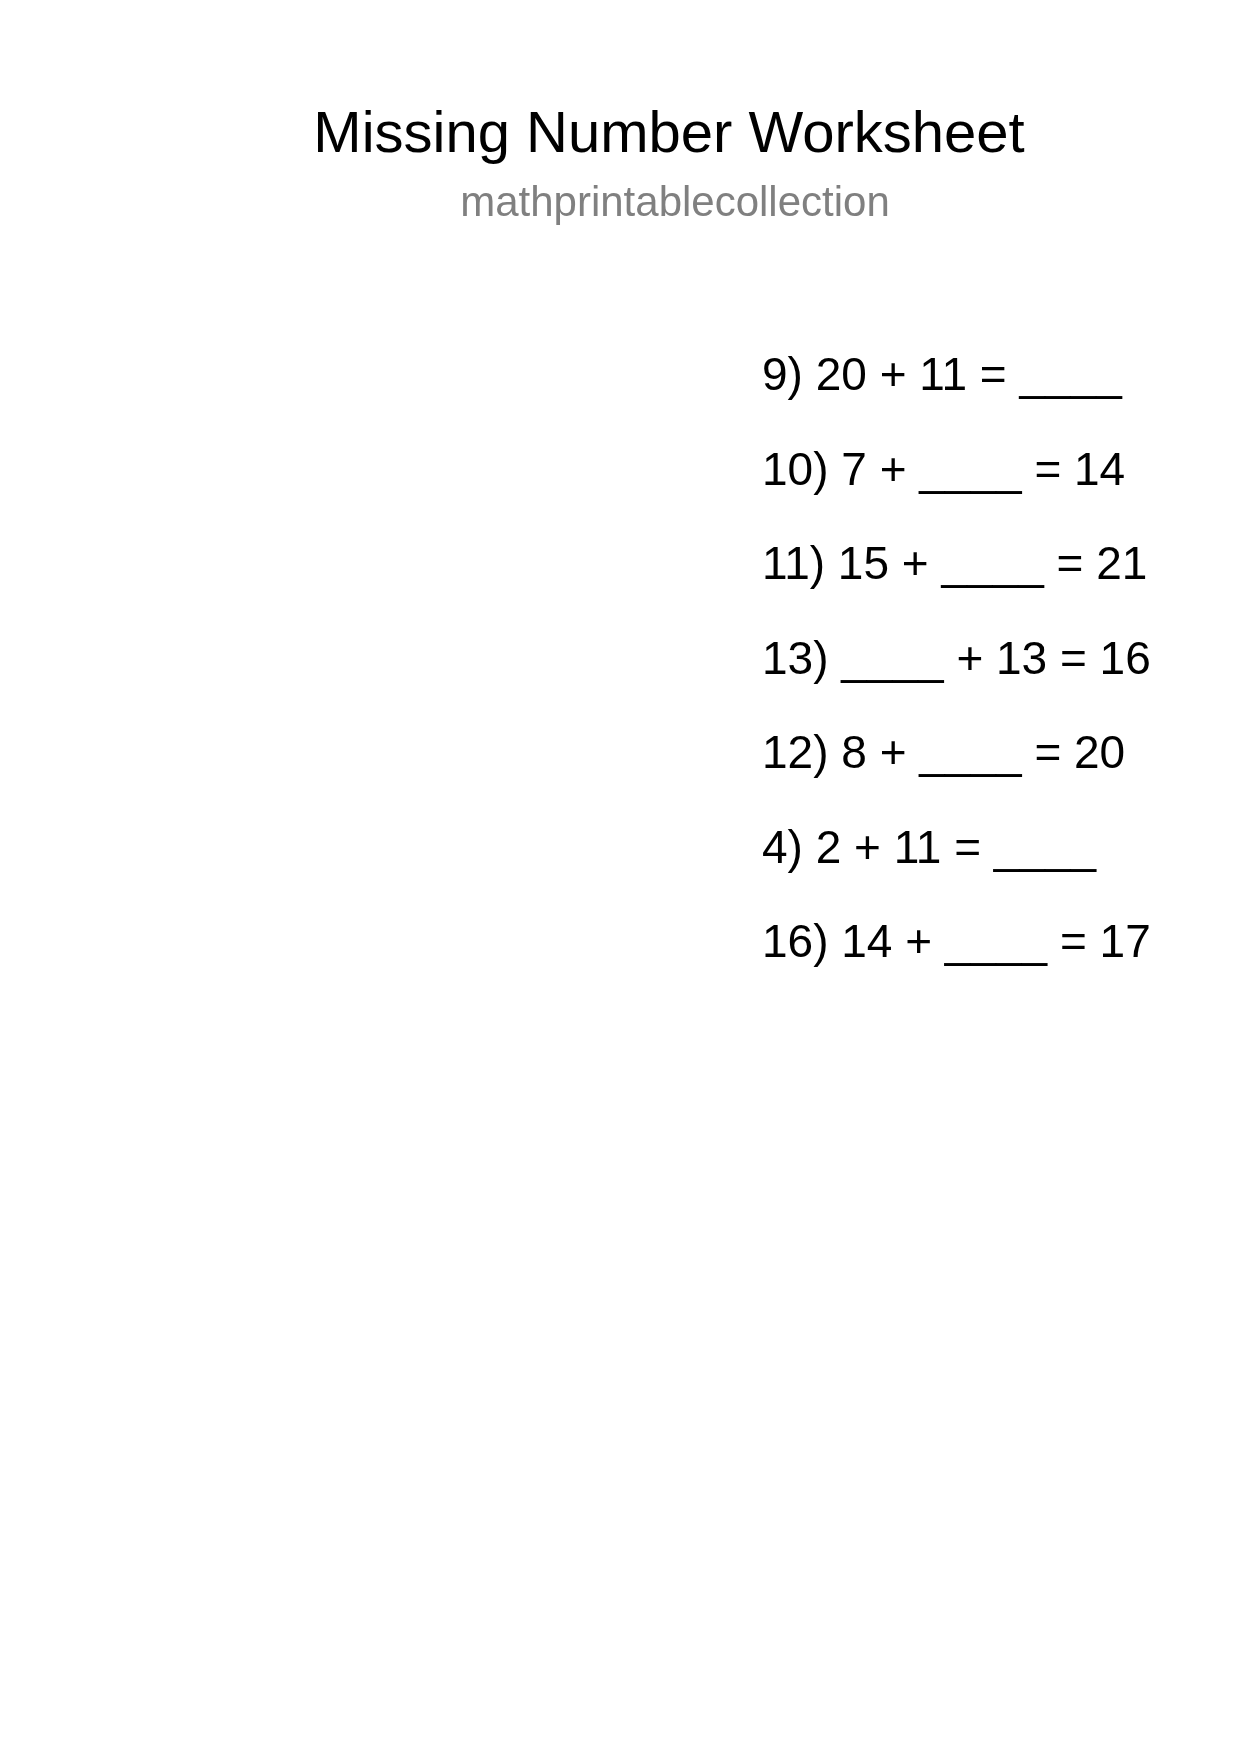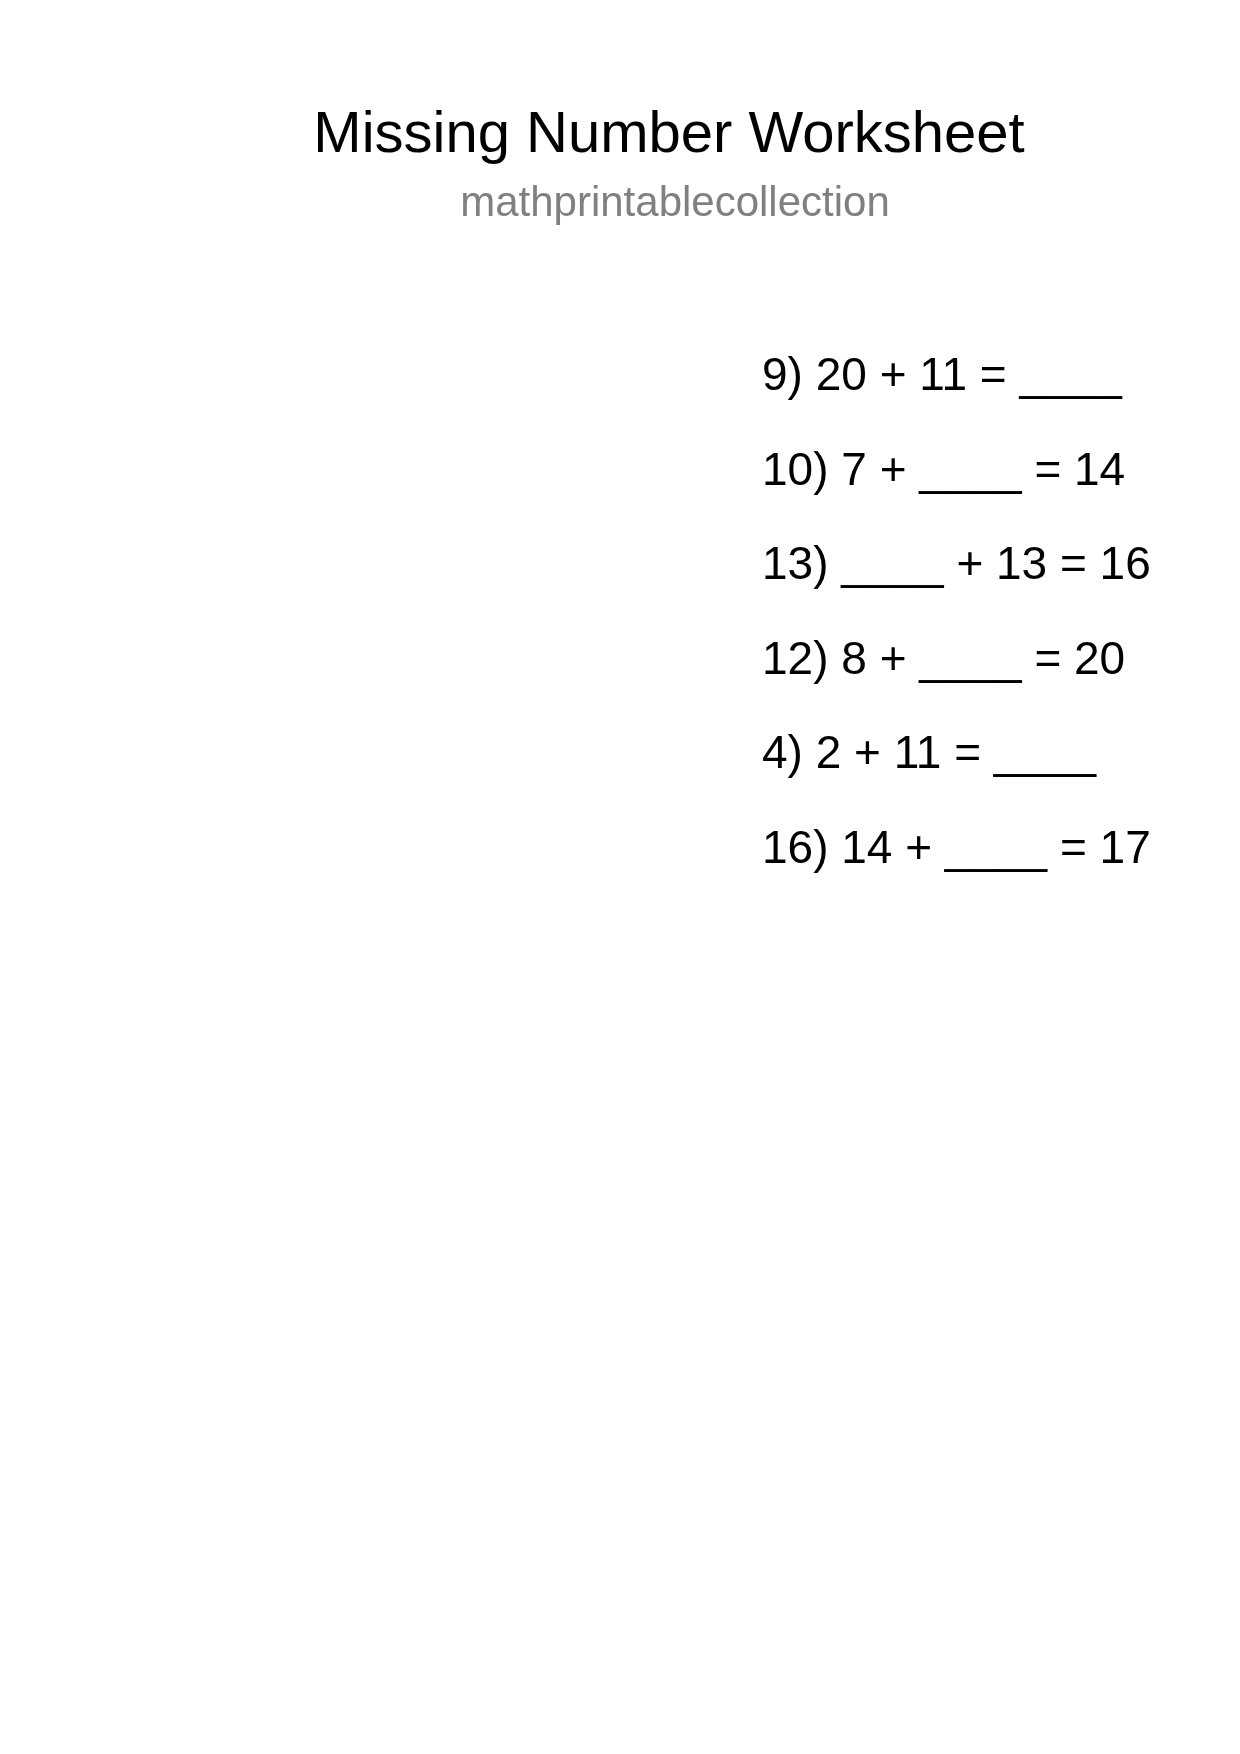--- a/index.html
+++ b/index.html
@@ -66,18 +66,19 @@
 <body>
 
 <div class="page">
   <div class="title">Missing Number Worksheet</div>
   <div class="subtitle">mathprintablecollection</div>
 
 
   <div class="column right">
     <div class="problem">9) 20 + 11 = ____</div>
     <div class="problem">10) 7 + ____ = 14</div>
+    <div class="problem">11) 15 + ____ = 21</div>
     <div class="problem">13) ____ + 13 = 16</div>
     <div class="problem">12) 8 + ____ = 20</div>
     <div class="problem">4) 2 + 11 = ____</div>
     <div class="problem">16) 14 + ____ = 17</div>
   </div>
 </div>
 
 </body></html>

